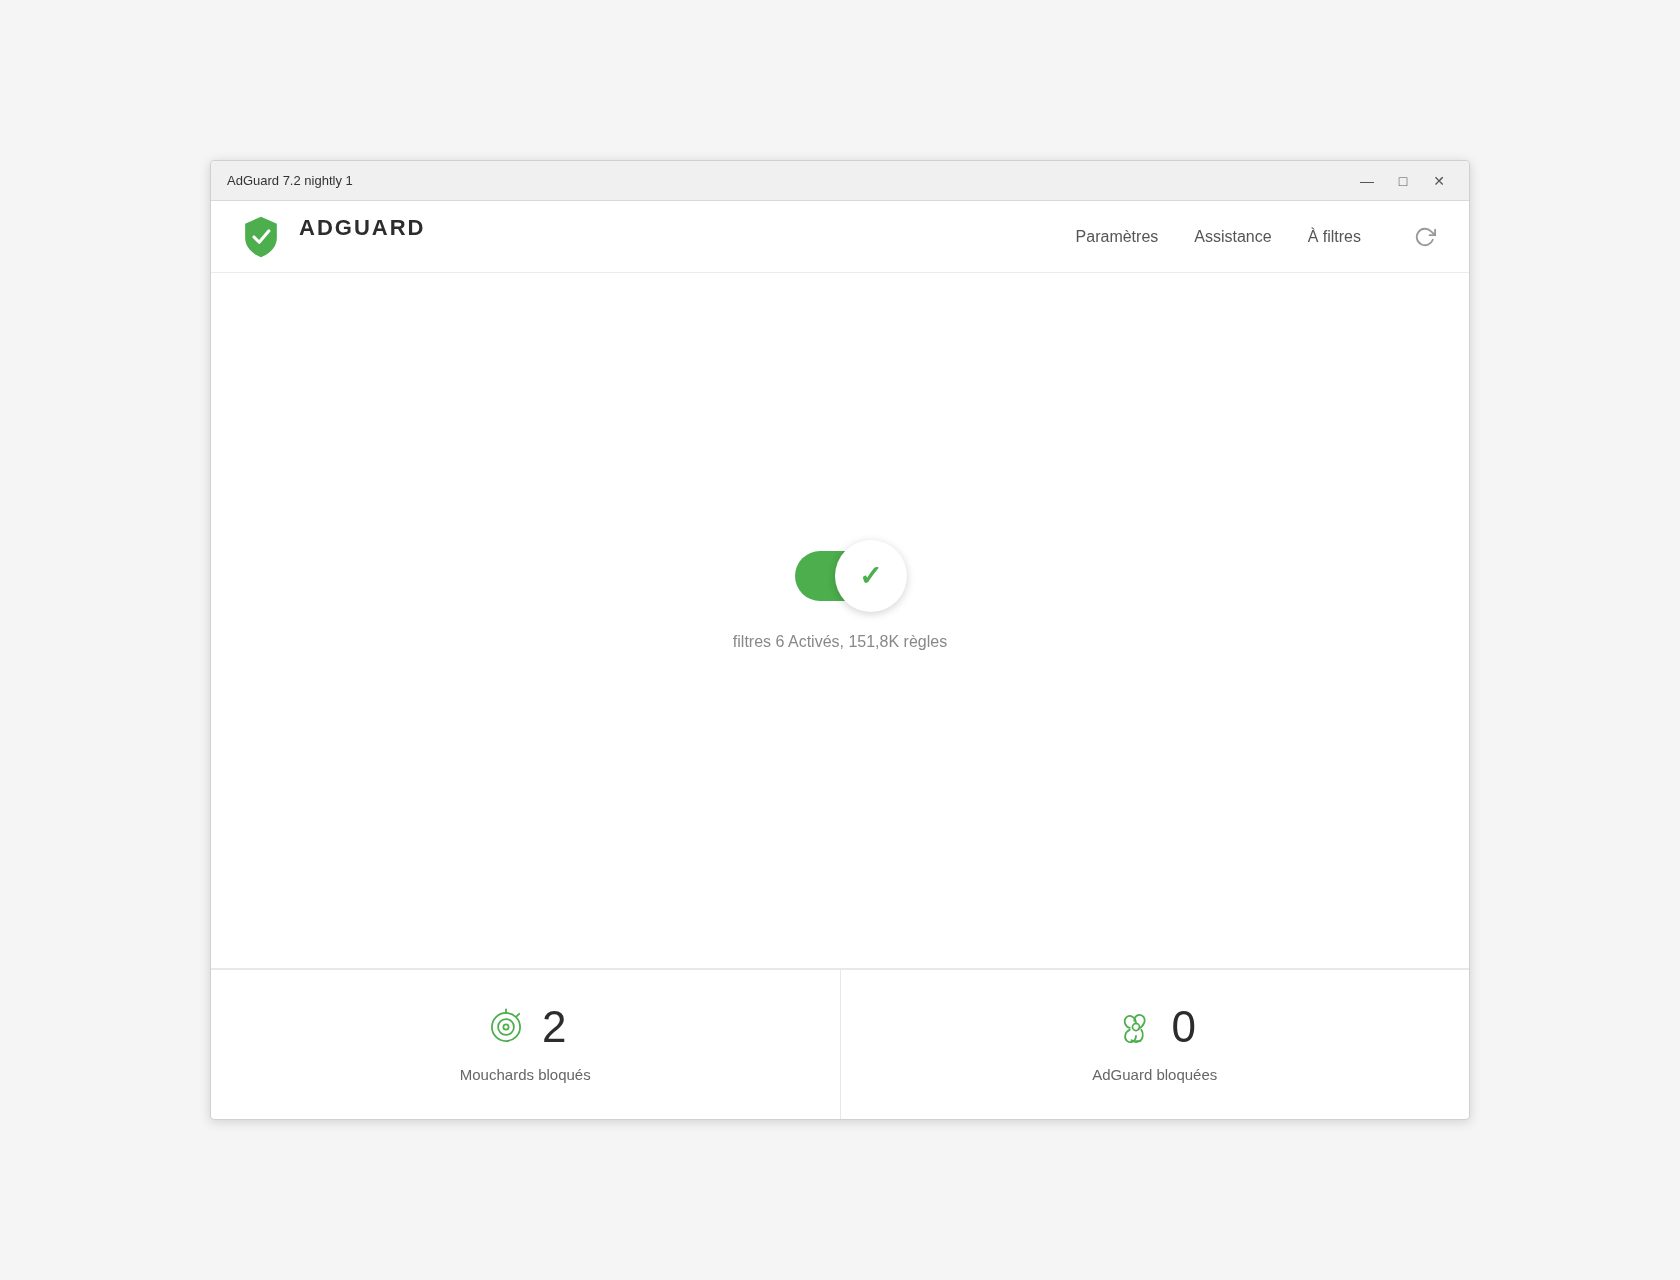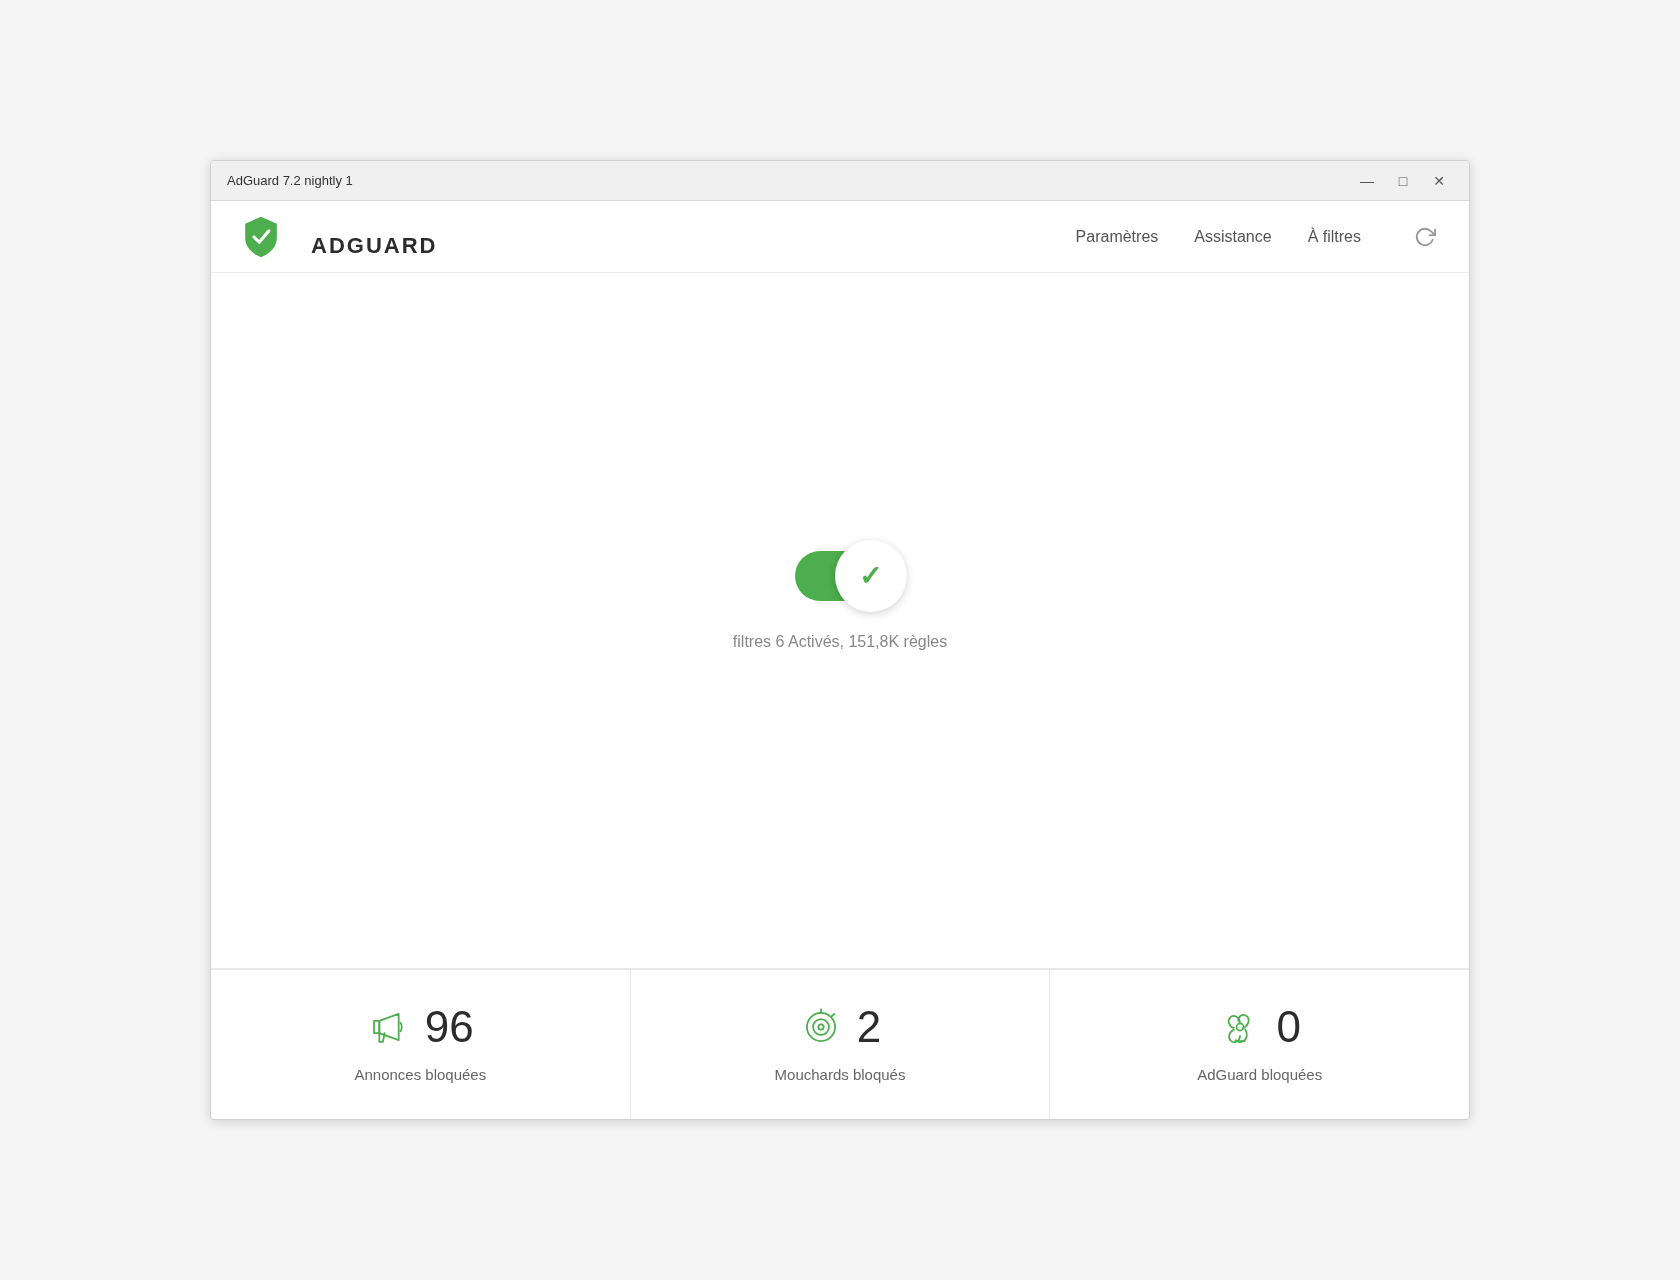--- a/index.html
+++ b/index.html
@@ -68,22 +68,22 @@
       background: #ffffff;
       display: flex;
       align-items: center;
       padding: 0 28px;
       border-bottom: 1px solid #ebebeb;
       flex-shrink: 0;
     }
 
     .logo-area {
       display: flex;
-      align-items: flex-end;
-      gap: 28px;
+      align-items: flex-start;
+      gap: 16px;
       flex: 1;
     }
 
     .logo-shield {
       width: 44px;
       height: 44px;
     }
 
     .logo-text {
       font-size: 22px;
@@ -291,33 +291,20 @@
 
     <div class="status-subtitle">filtres 6 Activés, 151,8K règles</div>
 
   </div>
 
   <div class="stats-section">
     <div class="divider-section"></div>
 
     <div class="stats-cards">
 
-      <div class="stat-card">
-        <div class="stat-top">
-
-          <svg class="icon-svg" viewBox="0 0 50 50" fill="none" xmlns="http://www.w3.org/2000/svg">
-            <path d="M8 18 L8 32 L14 32 L14 18 Z" stroke="#4cae4c" stroke-width="2" fill="none" stroke-linejoin="round"></path>
-            <path d="M14 18 L36 10 L36 40 L14 32 Z" stroke="#4cae4c" stroke-width="2" fill="none" stroke-linejoin="round"></path>
-            <path d="M14 32 L14 42 L18 42 L20 32" stroke="#4cae4c" stroke-width="2" fill="none" stroke-linecap="round" stroke-linejoin="round"></path>
-            <path d="M38 20 C40 22 40 28 38 30" stroke="#4cae4c" stroke-width="2" fill="none" stroke-linecap="round"></path>
-          </svg>
-          <span class="stat-number">96</span>
-        </div>
-        <span class="stat-label">Annonces bloquées</span>
-      </div>
 
       <div class="stat-card">
         <div class="stat-top">
 
           <svg class="icon-svg" viewBox="0 0 50 50" fill="none" xmlns="http://www.w3.org/2000/svg">
             <circle cx="25" cy="25" r="16" stroke="#4cae4c" stroke-width="2" fill="none"></circle>
             <circle cx="25" cy="25" r="9" stroke="#4cae4c" stroke-width="2" fill="none"></circle>
             <circle cx="25" cy="25" r="3" stroke="#4cae4c" stroke-width="2" fill="none"></circle>
             <path d="M25 9 L25 5" stroke="#4cae4c" stroke-width="2" stroke-linecap="round"></path>
             <path d="M37 13 L40 10" stroke="#4cae4c" stroke-width="2" stroke-linecap="round"></path>

